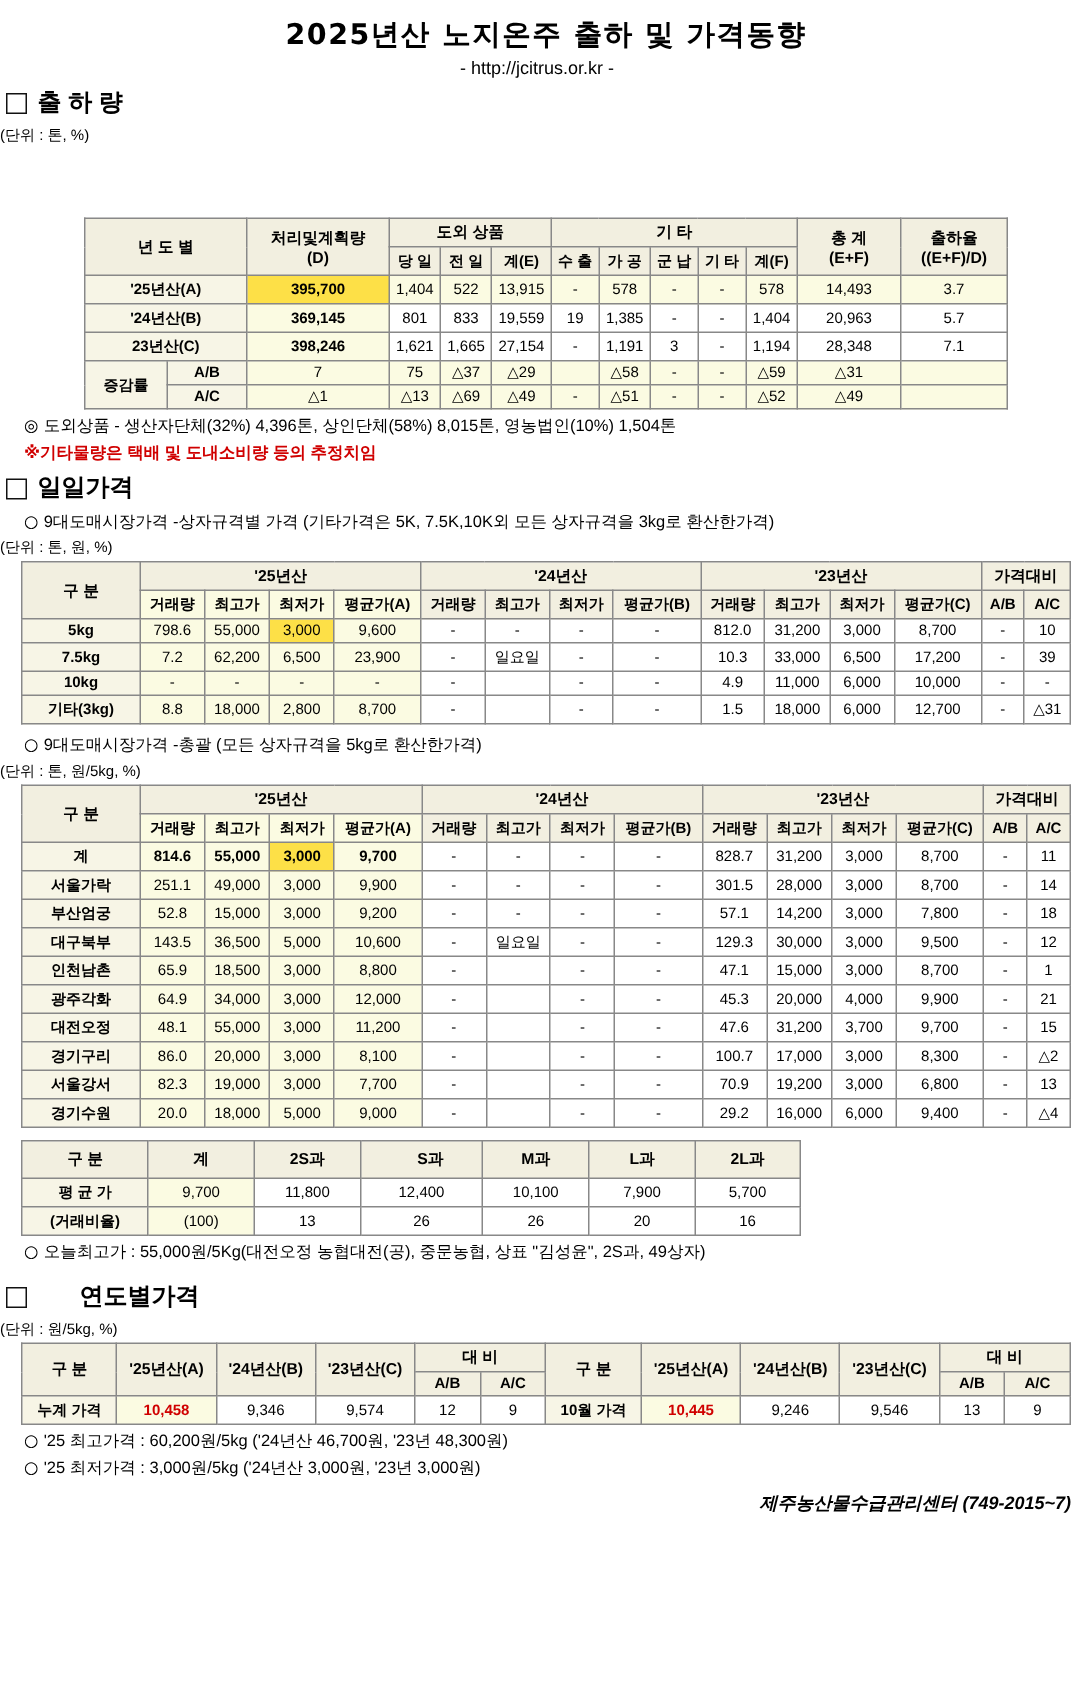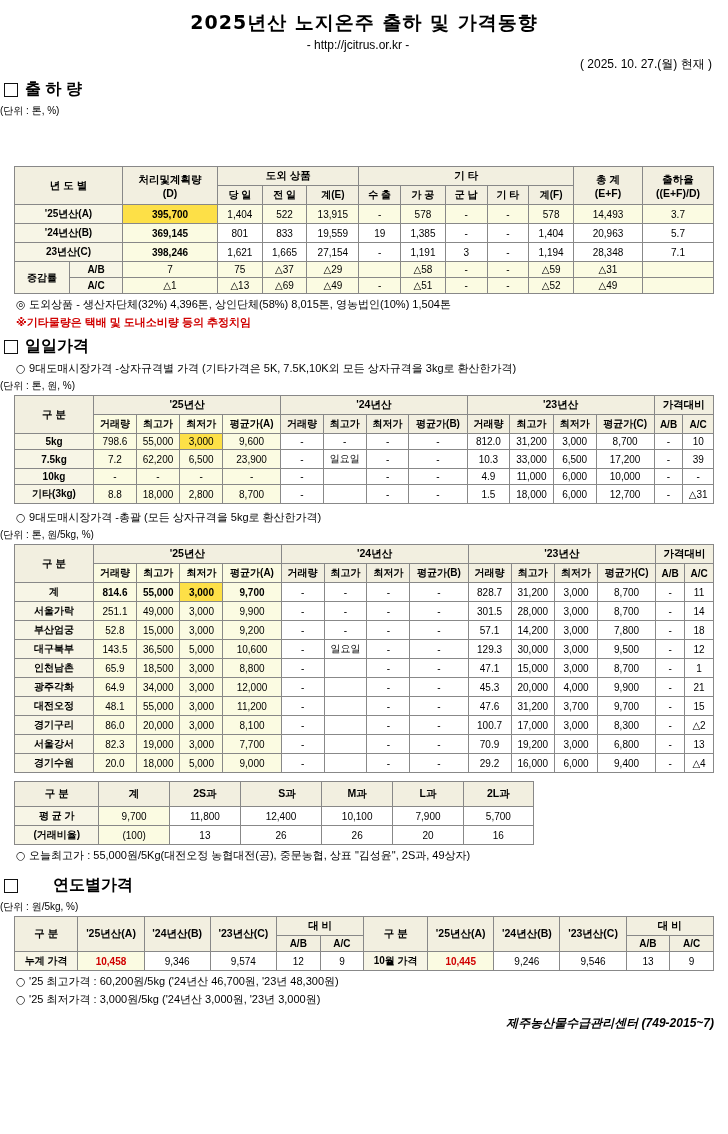--- a/index.html
+++ b/index.html
@@ -30,30 +30,29 @@
   .red{color:#d00000;}
   .mt6{margin-top:6px;}
 </style>
 </head>
 <body>
 
 <div class="page">
 
   <div class="title">2025년산 노지온주 출하 및 가격동향</div>
   <div class="subtitle">- http://jcitrus.or.kr -</div>
-  <div class="asof">( 2025. 10. 27.(월) 현재 )</div>
 
   <div class="sec-head">
     <span class="sq"></span>
     <span class="t">출 하 량</span>
   </div>
   <div class="unit">(단위 : 톤, %)</div>
 
   <div class="wrap">
-  <table class="tbl" style="width:700px;margin-top:48px;">
+  <table class="tbl" style="width:616px;margin-top:48px;">
     <tbody>
           <tr>
       <td class="hdr" rowspan="2" colspan="2" style="width:90px;">년 도 별</td>
       <td class="hdr" rowspan="2" style="width:86px;white-space:pre-line;">처리및계획량
 (D)</td>
       <td class="hdr" colspan="3">도외 상품</td>
       <td class="hdr" colspan="5">기       타</td>
       <td class="hdr" rowspan="2" style="white-space:pre-line;width:60px;">총   계
 (E+F)</td>
       <td class="hdr" rowspan="2" style="white-space:pre-line;width:62px;">출하율

